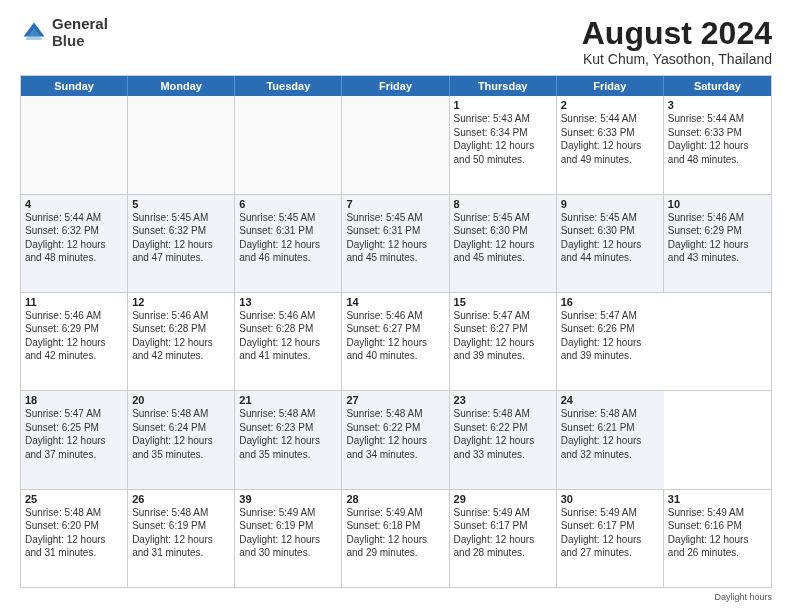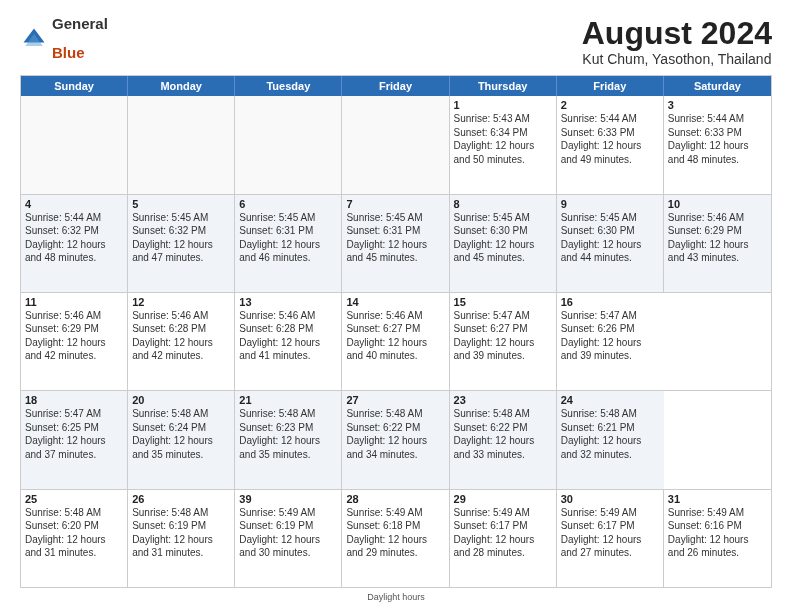--- a/index.html
+++ b/index.html
@@ -25,38 +25,37 @@
     }
     .logo {
       display: flex;
       align-items: center;
       gap: 4px;
     }
     .logo-text {
       display: flex;
       flex-direction: column;
       line-height: 1.1;
-      gap: 12px;
     }
     .logo-general {
       font-size: 15px;
       font-weight: bold;
       color: #333;
     }
     .logo-blue {
       font-size: 15px;
       font-weight: bold;
-      color: #c2410c;
+      color: #404040;
     }
     .logo-icon {
       width: 28px;
       height: 28px;
     }
     .title-block {
-      text-align: center;
+      text-align: right;
     }
     .title-block h1 {
       font-size: 32px;
       font-weight: bold;
       color: #222;
       line-height: 1.1;
     }
     .title-block h2 {
       font-size: 14px;
       font-weight: normal;
@@ -116,21 +115,21 @@
     }
     .day-info {
       font-size: 10px;
       color: #333;
       line-height: 1.35;
     }
     .footer-note {
       margin-top: 4px;
       font-size: 9px;
       color: #555;
-      text-align: center;
+      text-align: right;
     }
   </style>
 </head>
 <body>
 
 <div class="page">
   <div class="header">
     <div class="logo">
       <svg class="logo-icon" viewBox="0 0 32 32">
         <polygon points="16,4 28,20 4,20" fill="#2a6db5"></polygon>

